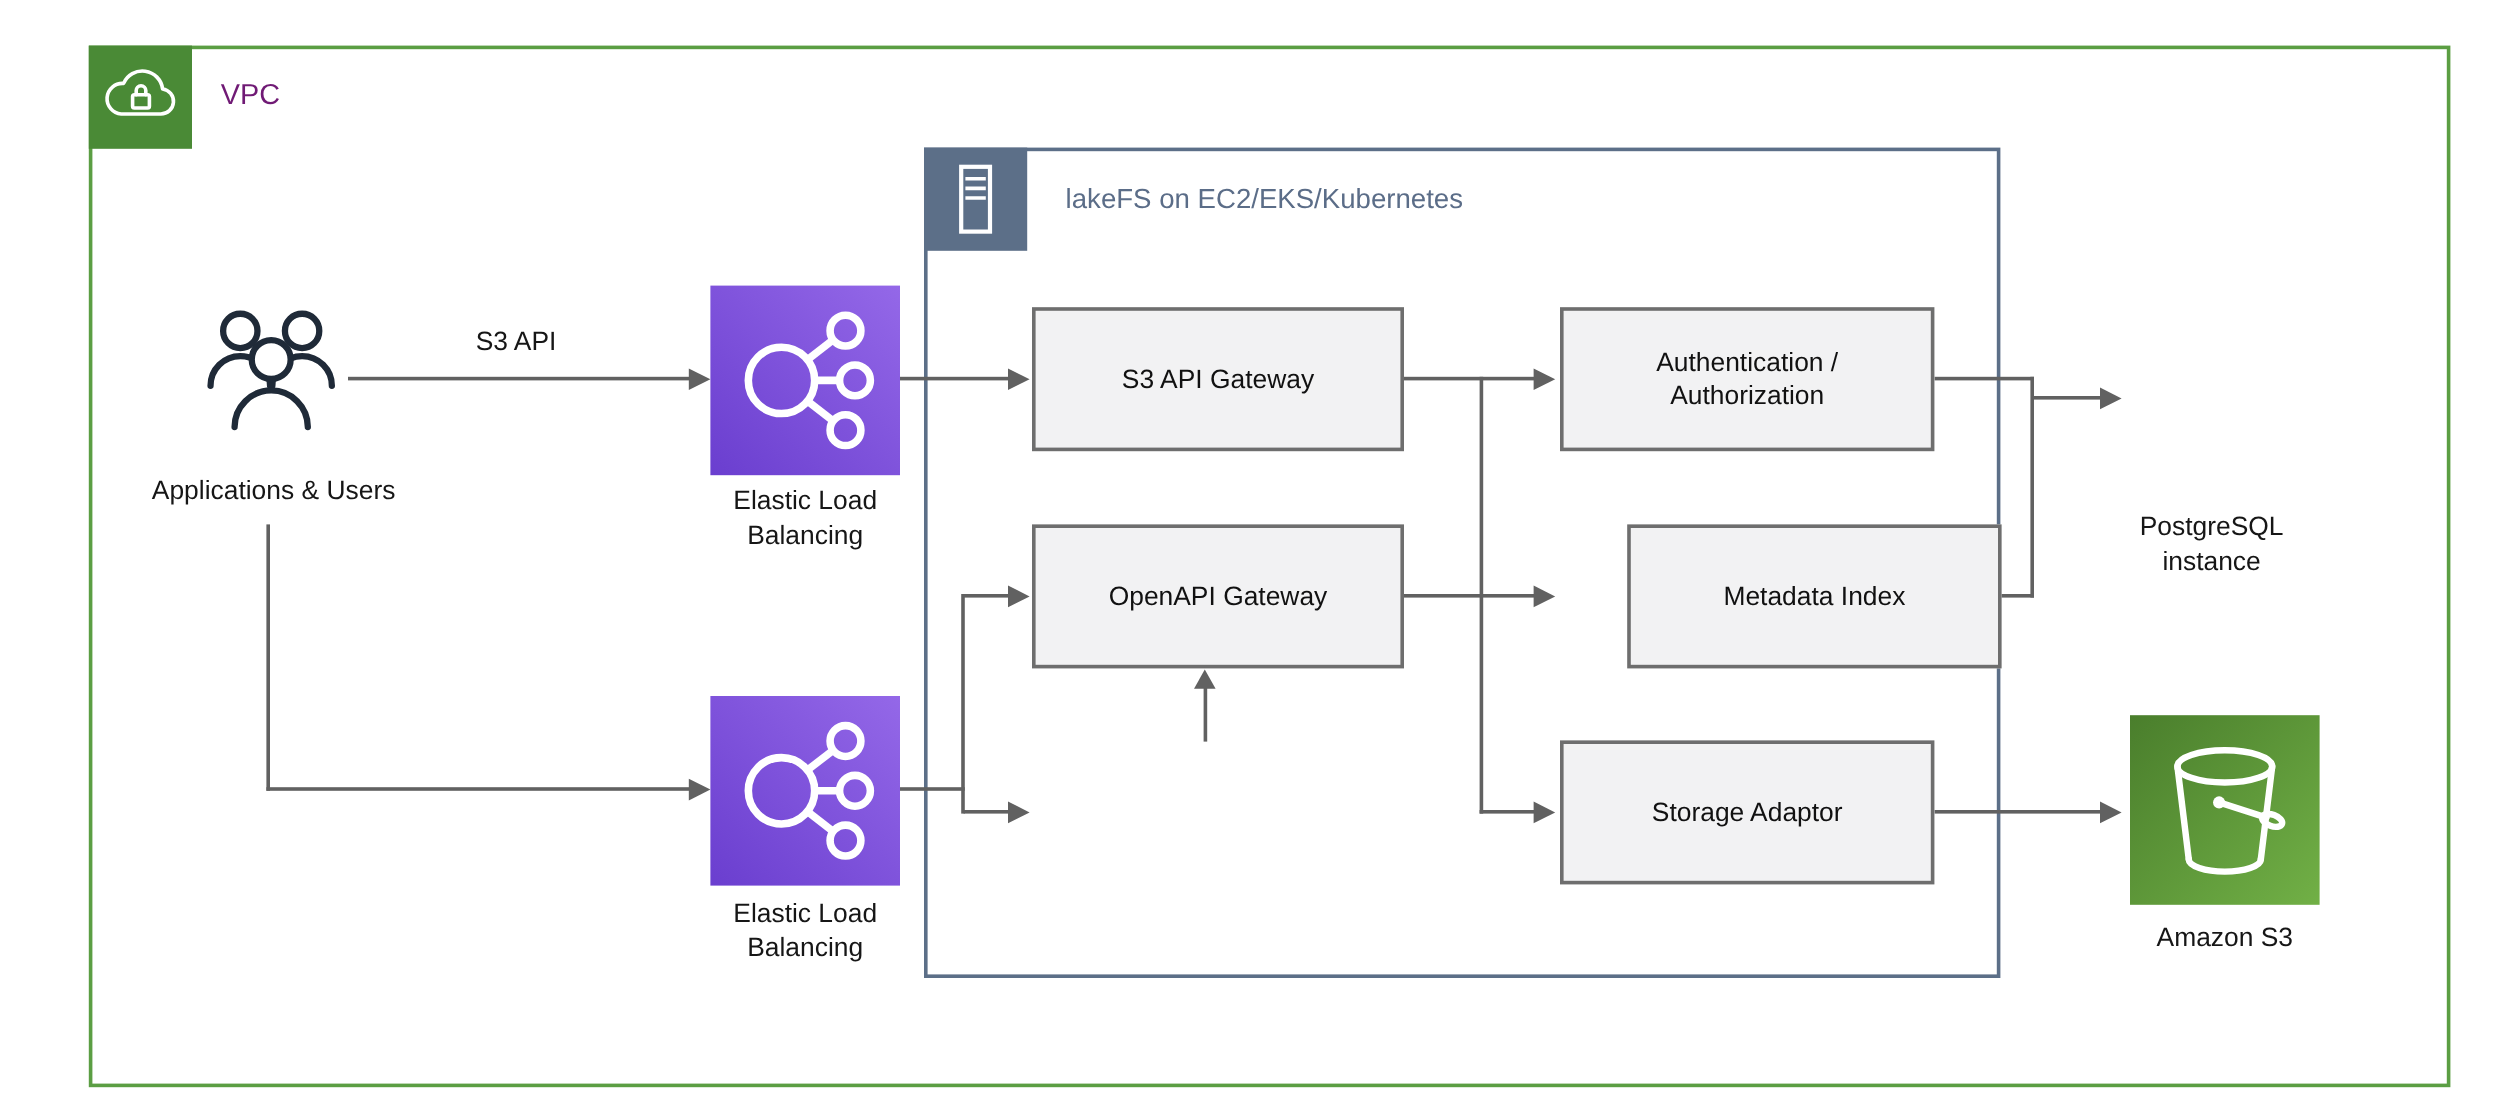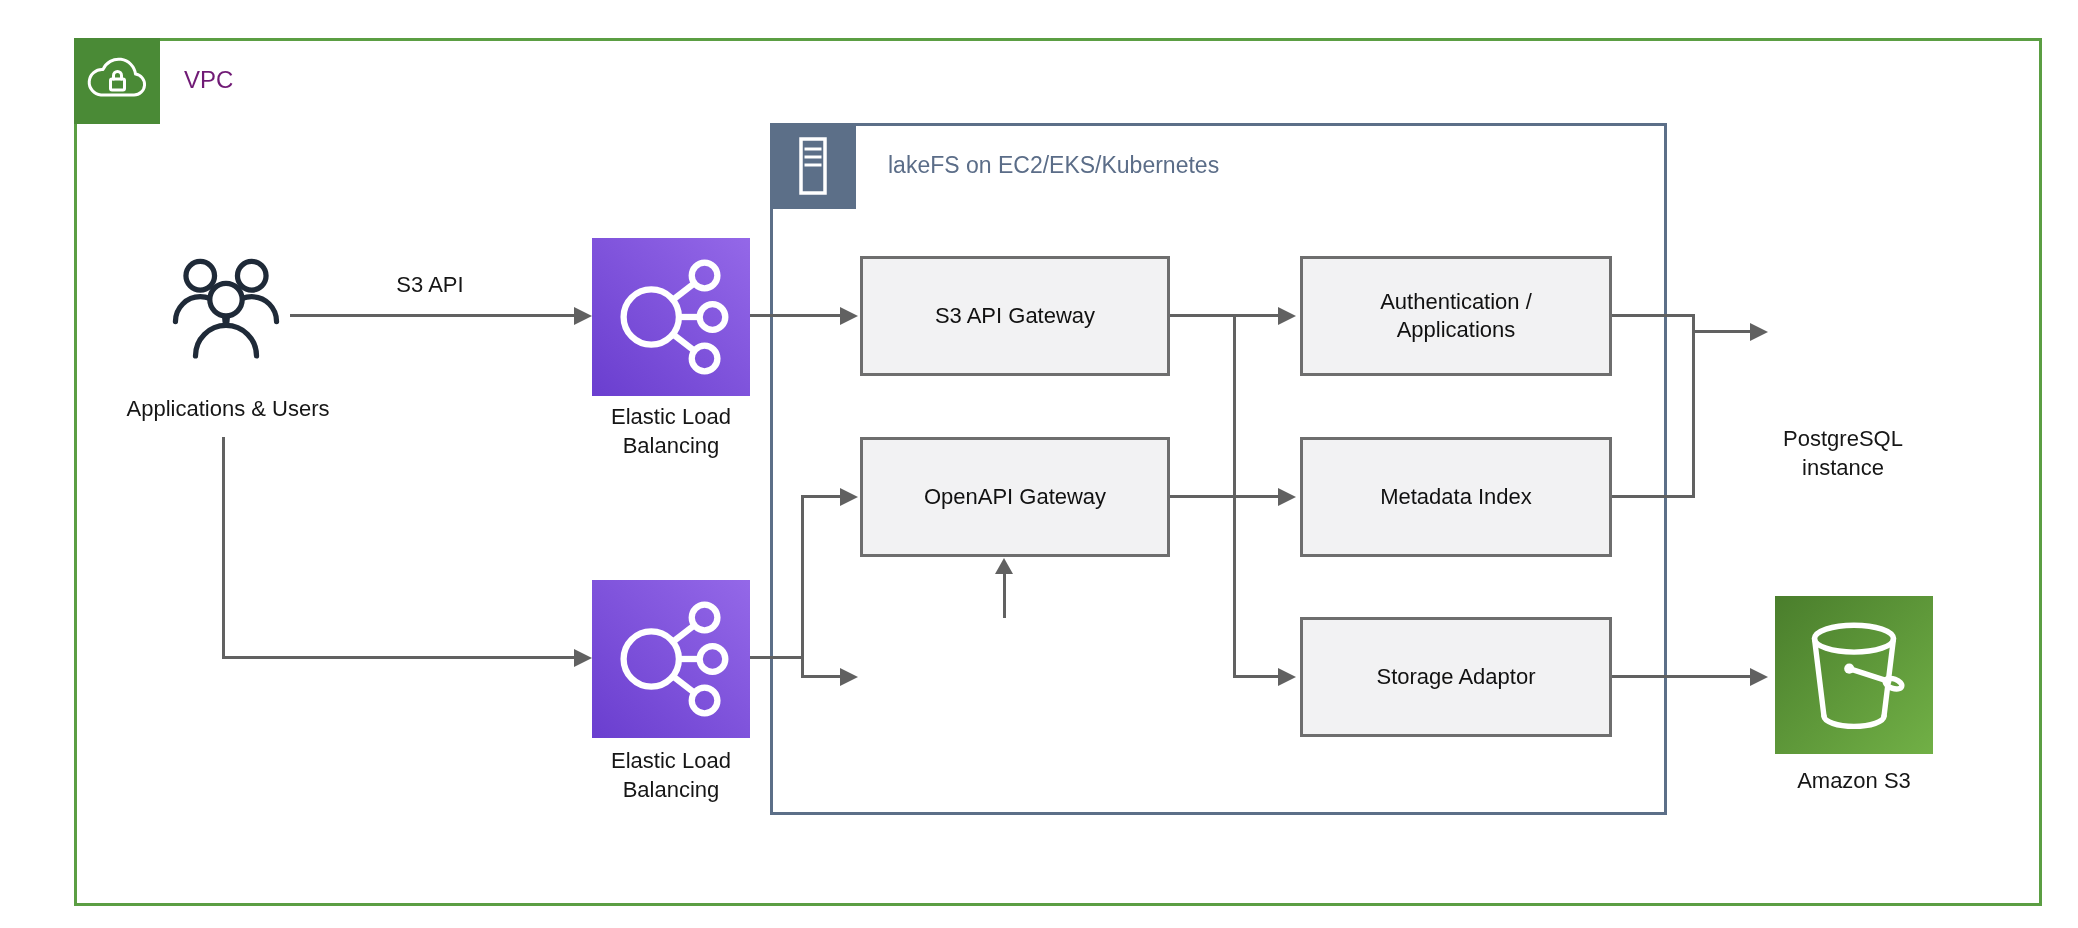--- a/index.html
+++ b/index.html
@@ -109,23 +109,23 @@
 
   <div class="elabel" style="left:330px; top:272px; width:200px;">S3 API</div>
 
   <div class="node" style="left:860px; top:256px;">
     <span>S3 API Gateway</span>
   </div>
   <div class="node" style="left:860px; top:437px;">
     <span>OpenAPI Gateway</span>
   </div>
   <div class="node" style="left:1300px; top:256px; width:312px;">
-    <span style="width:215px;">Authentication / Applications</span>
+    <span style="width:215px;">Authentication / Authorization</span>
   </div>
-  <div class="node" style="left:1300px; top:437px; width:312px;">
+  <div class="node" style="left:1356px; top:437px; width:312px;">
     <span>Metadata Index</span>
   </div>
   <div class="node" style="left:1300px; top:617px; width:312px;">
     <span>Storage Adaptor</span>
   </div>
 
   <div class="icon-tile" style="left:164px; top:250px; width:124px; height:124px;">
     <svg width="124" height="124" viewBox="0 0 130 130" stroke="#1f2a38" stroke-width="5.5" stroke-linecap="round" stroke-linejoin="round">
       <circle cx="38" cy="27" r="15" fill="#ffffff"></circle>
       <path d="M12 75 a26 26 0 0 1 52 0" fill="#ffffff"></path>

